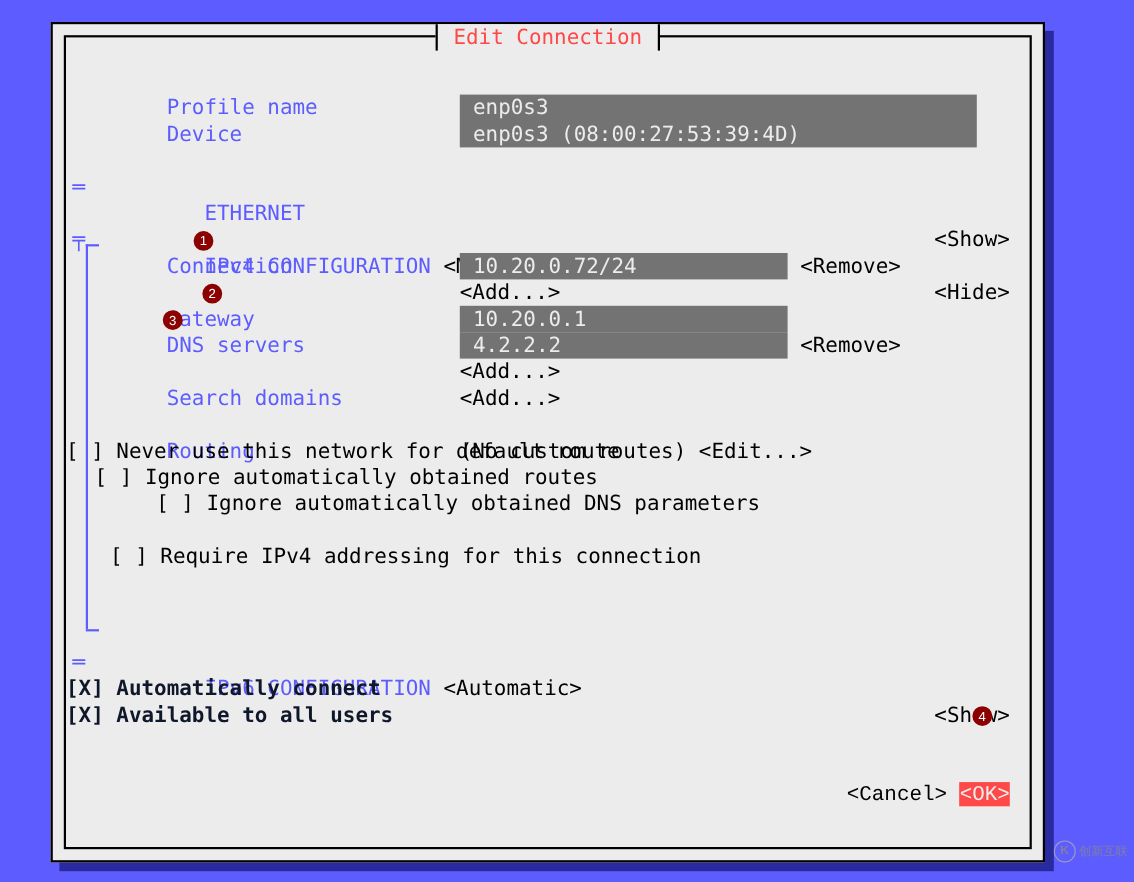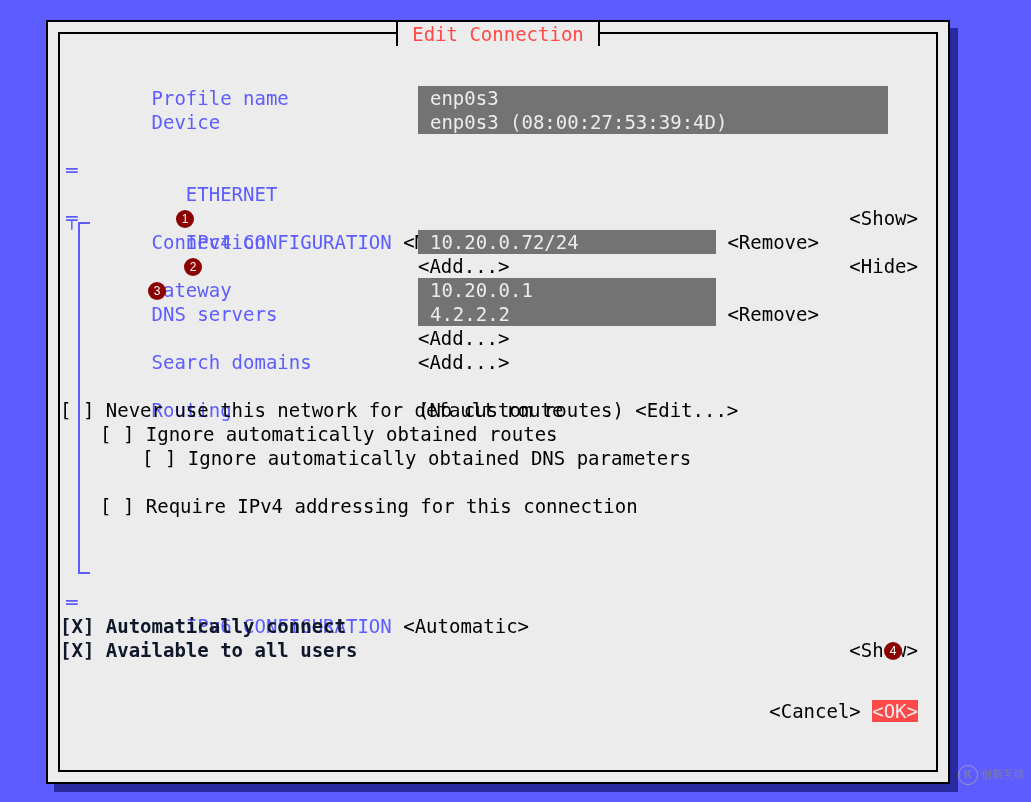--- a/index.html
+++ b/index.html
@@ -125,22 +125,23 @@
   text-align: center;
   font-family: sans-serif;
   z-index: 10;
 }
 .chk-row {
   color: #0f172a;
   font-weight: bold;
 }
 .bottom-row {
   position: absolute;
-  bottom: 47px;
+  bottom: 36px;
   right: 18px;
+  font-family: Liberation Mono, monospace;
 }
 .watermark {
   position: absolute;
   right: 6px;
   bottom: 16px;
   font-family: sans-serif;
   font-size: 11px;
   color: #888;
   opacity: 0.8;
   margin-left: 42px;
@@ -214,21 +215,21 @@
         <span class="lbl-area">Search domains</span> <span class="action">&lt;Add...&gt;</span>
       </div>
 
       <div class="row"></div>
 
       <div class="row">
         <span class="lbl-area">Routing</span> <span class="plain">(No custom routes)</span> <span class="action">&lt;Edit...&gt;</span>
       </div>
 
       <div class="row" style=""><span class="plain">[ ] Never use this network for default route</span></div>
-      <div class="row" style="padding-left:40px;"><span class="plain">[ ] Ignore automatically obtained routes</span></div>
+      <div class="row" style="padding-left:26px;"><span class="plain">[ ] Ignore automatically obtained routes</span></div>
       <div class="row" style="padding-left:40px;margin-left:42px;"><span class="plain">[ ] Ignore automatically obtained DNS parameters</span></div>
       <div class="row"></div>
       <div class="row" style="padding-left:40px;"><span class="plain">[ ] Require IPv4 addressing for this connection</span></div>
 
       <div class="row"></div>
       <div class="row"></div>
 
       <div class="row">
         <span class="eq">═</span>
         &nbsp;&nbsp;&nbsp;<span class="sect">IPv6 CONFIGURATION</span> <span class="action">&lt;Automatic&gt;</span>

